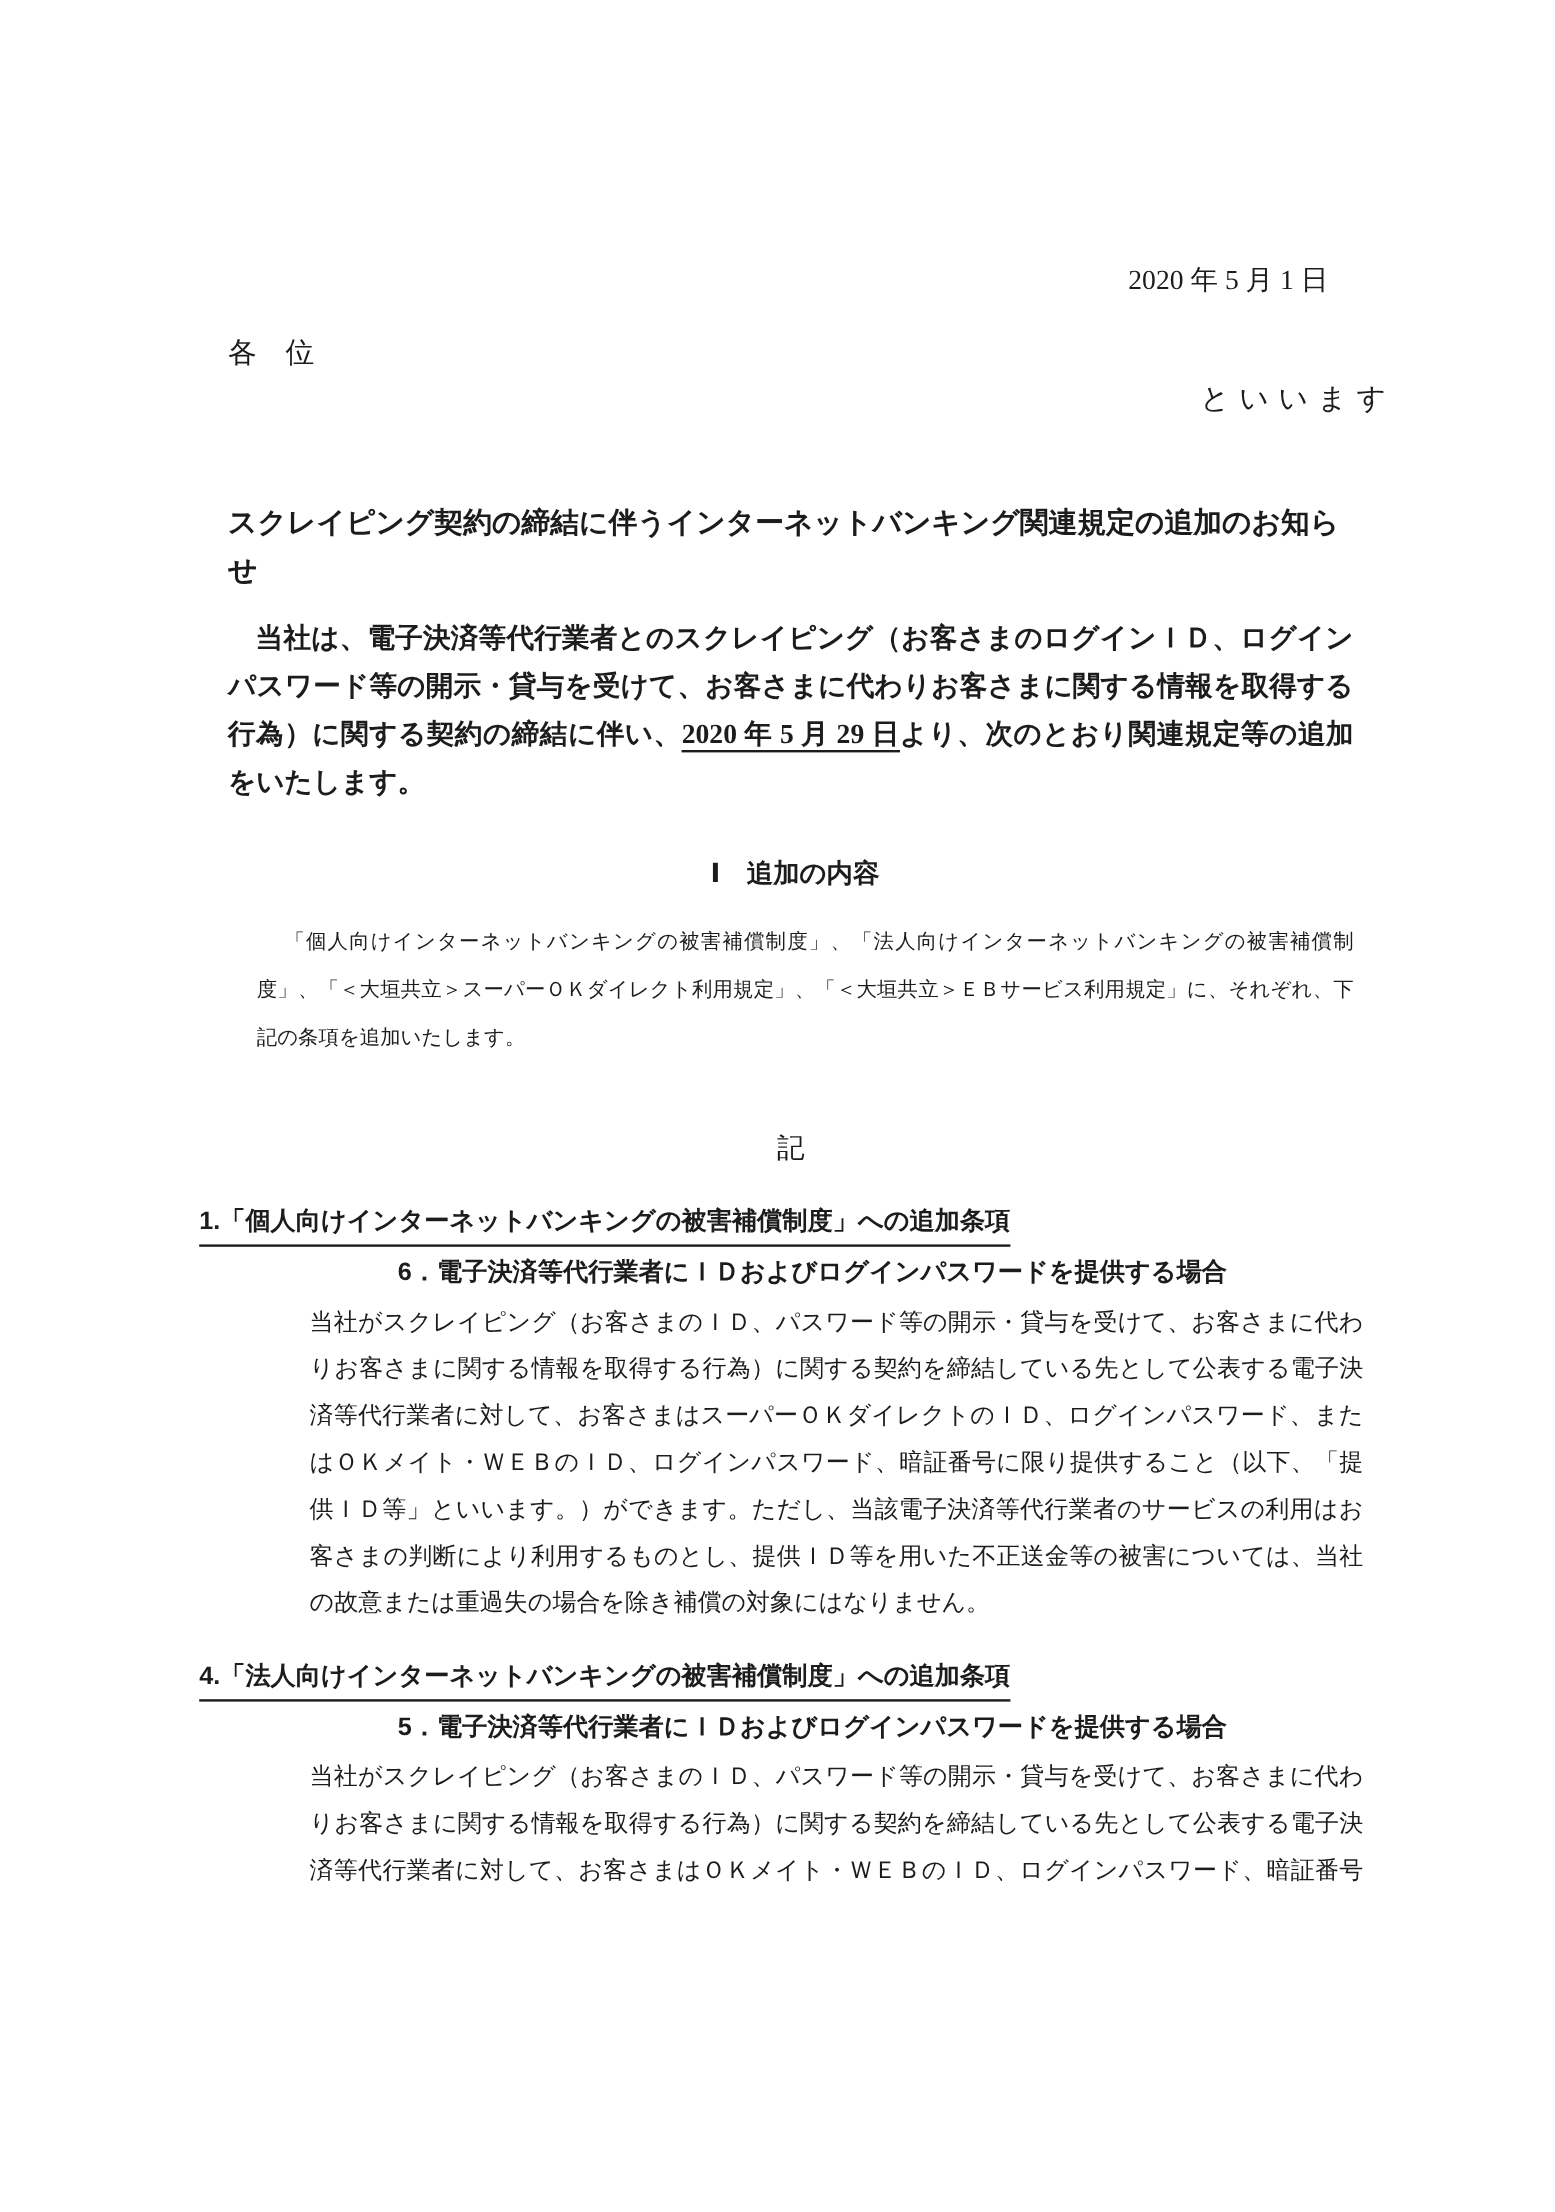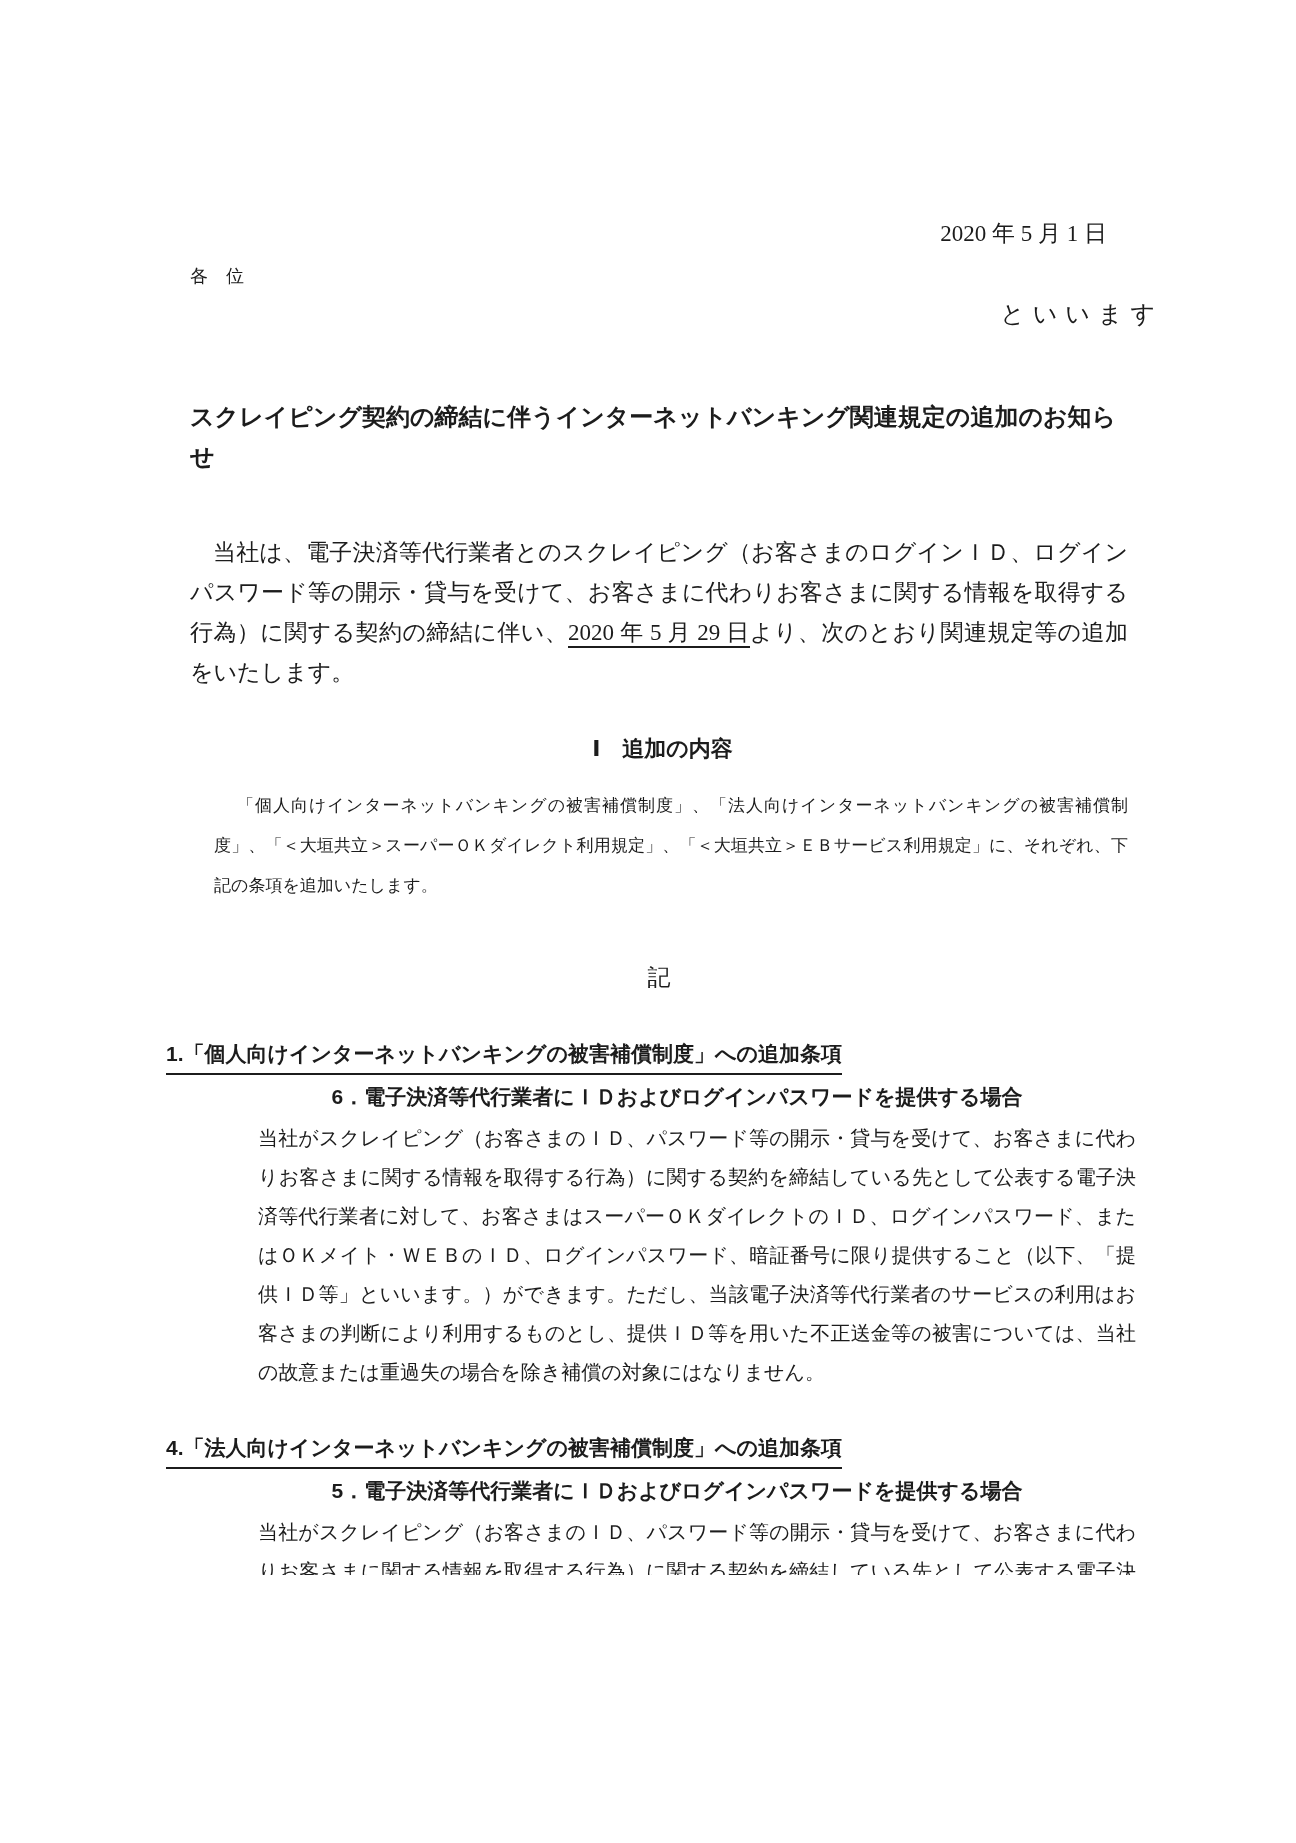--- a/index.html
+++ b/index.html
@@ -7,36 +7,37 @@
     position:relative;
     width:1296px; height:1575px;
     background:#ffffff;
     color:#1c1c1c;
     font-family:"Liberation Serif","DejaVu Serif",serif;
     overflow:hidden;
   }
   .content { position:absolute; top:215px; left:190px; width:938px; }
 
   .date-line   { font-size:23px; line-height:38px; text-align:right; margin-right:21px; }
-  .addressee   { font-size:18px; line-height:38px; margin-top:4px; text-align:left; }
+  .addressee   { font-size:24px; line-height:38px; margin-top:23px; text-align:left; }
   .sender      { font-size:24px; line-height:38px; text-align:right; letter-spacing:8px; margin-right:-35px; }
 
   .gothic { font-family:"Liberation Sans","DejaVu Sans",sans-serif; font-weight:bold;text-align:center; }
 
   .notice-title {
     margin-top:64px;
     font-size:24px; line-height:40px;
     text-align:left;
   }
 
   .intro {
-    margin-top:56px;
+    margin-top:16px;
     font-size:23px; line-height:40px;
     text-align:justify;
     text-indent:23px;
+    font-weight:bold;
   }
   .u-date {
     border-bottom:2px solid #1c1c1c;
     padding-bottom:1px;
   }
 
   .section-i-heading {
     margin-top:36px; margin-left:7px;
     font-size:22px; line-height:40px;
   }
@@ -46,21 +47,21 @@
     text-align:justify;
     text-indent:23px;
   }
 
   .record-marker {
     margin-top:52px;
     font-size:23px; line-height:40px;
     text-align:center;
   }
 
-  .clause { margin-top:39px; }
+  .clause { margin-top:24px; }
   .clause-heading {
     display:inline-block;
     margin-left:-24px;
     font-size:21px; line-height:34px;
     border-bottom:2px solid #1c1c1c;
     padding-bottom:2px;
   }
   .clause-subheading {
     margin-top:4px; margin-left:36px;
     font-size:21px; line-height:36px;

